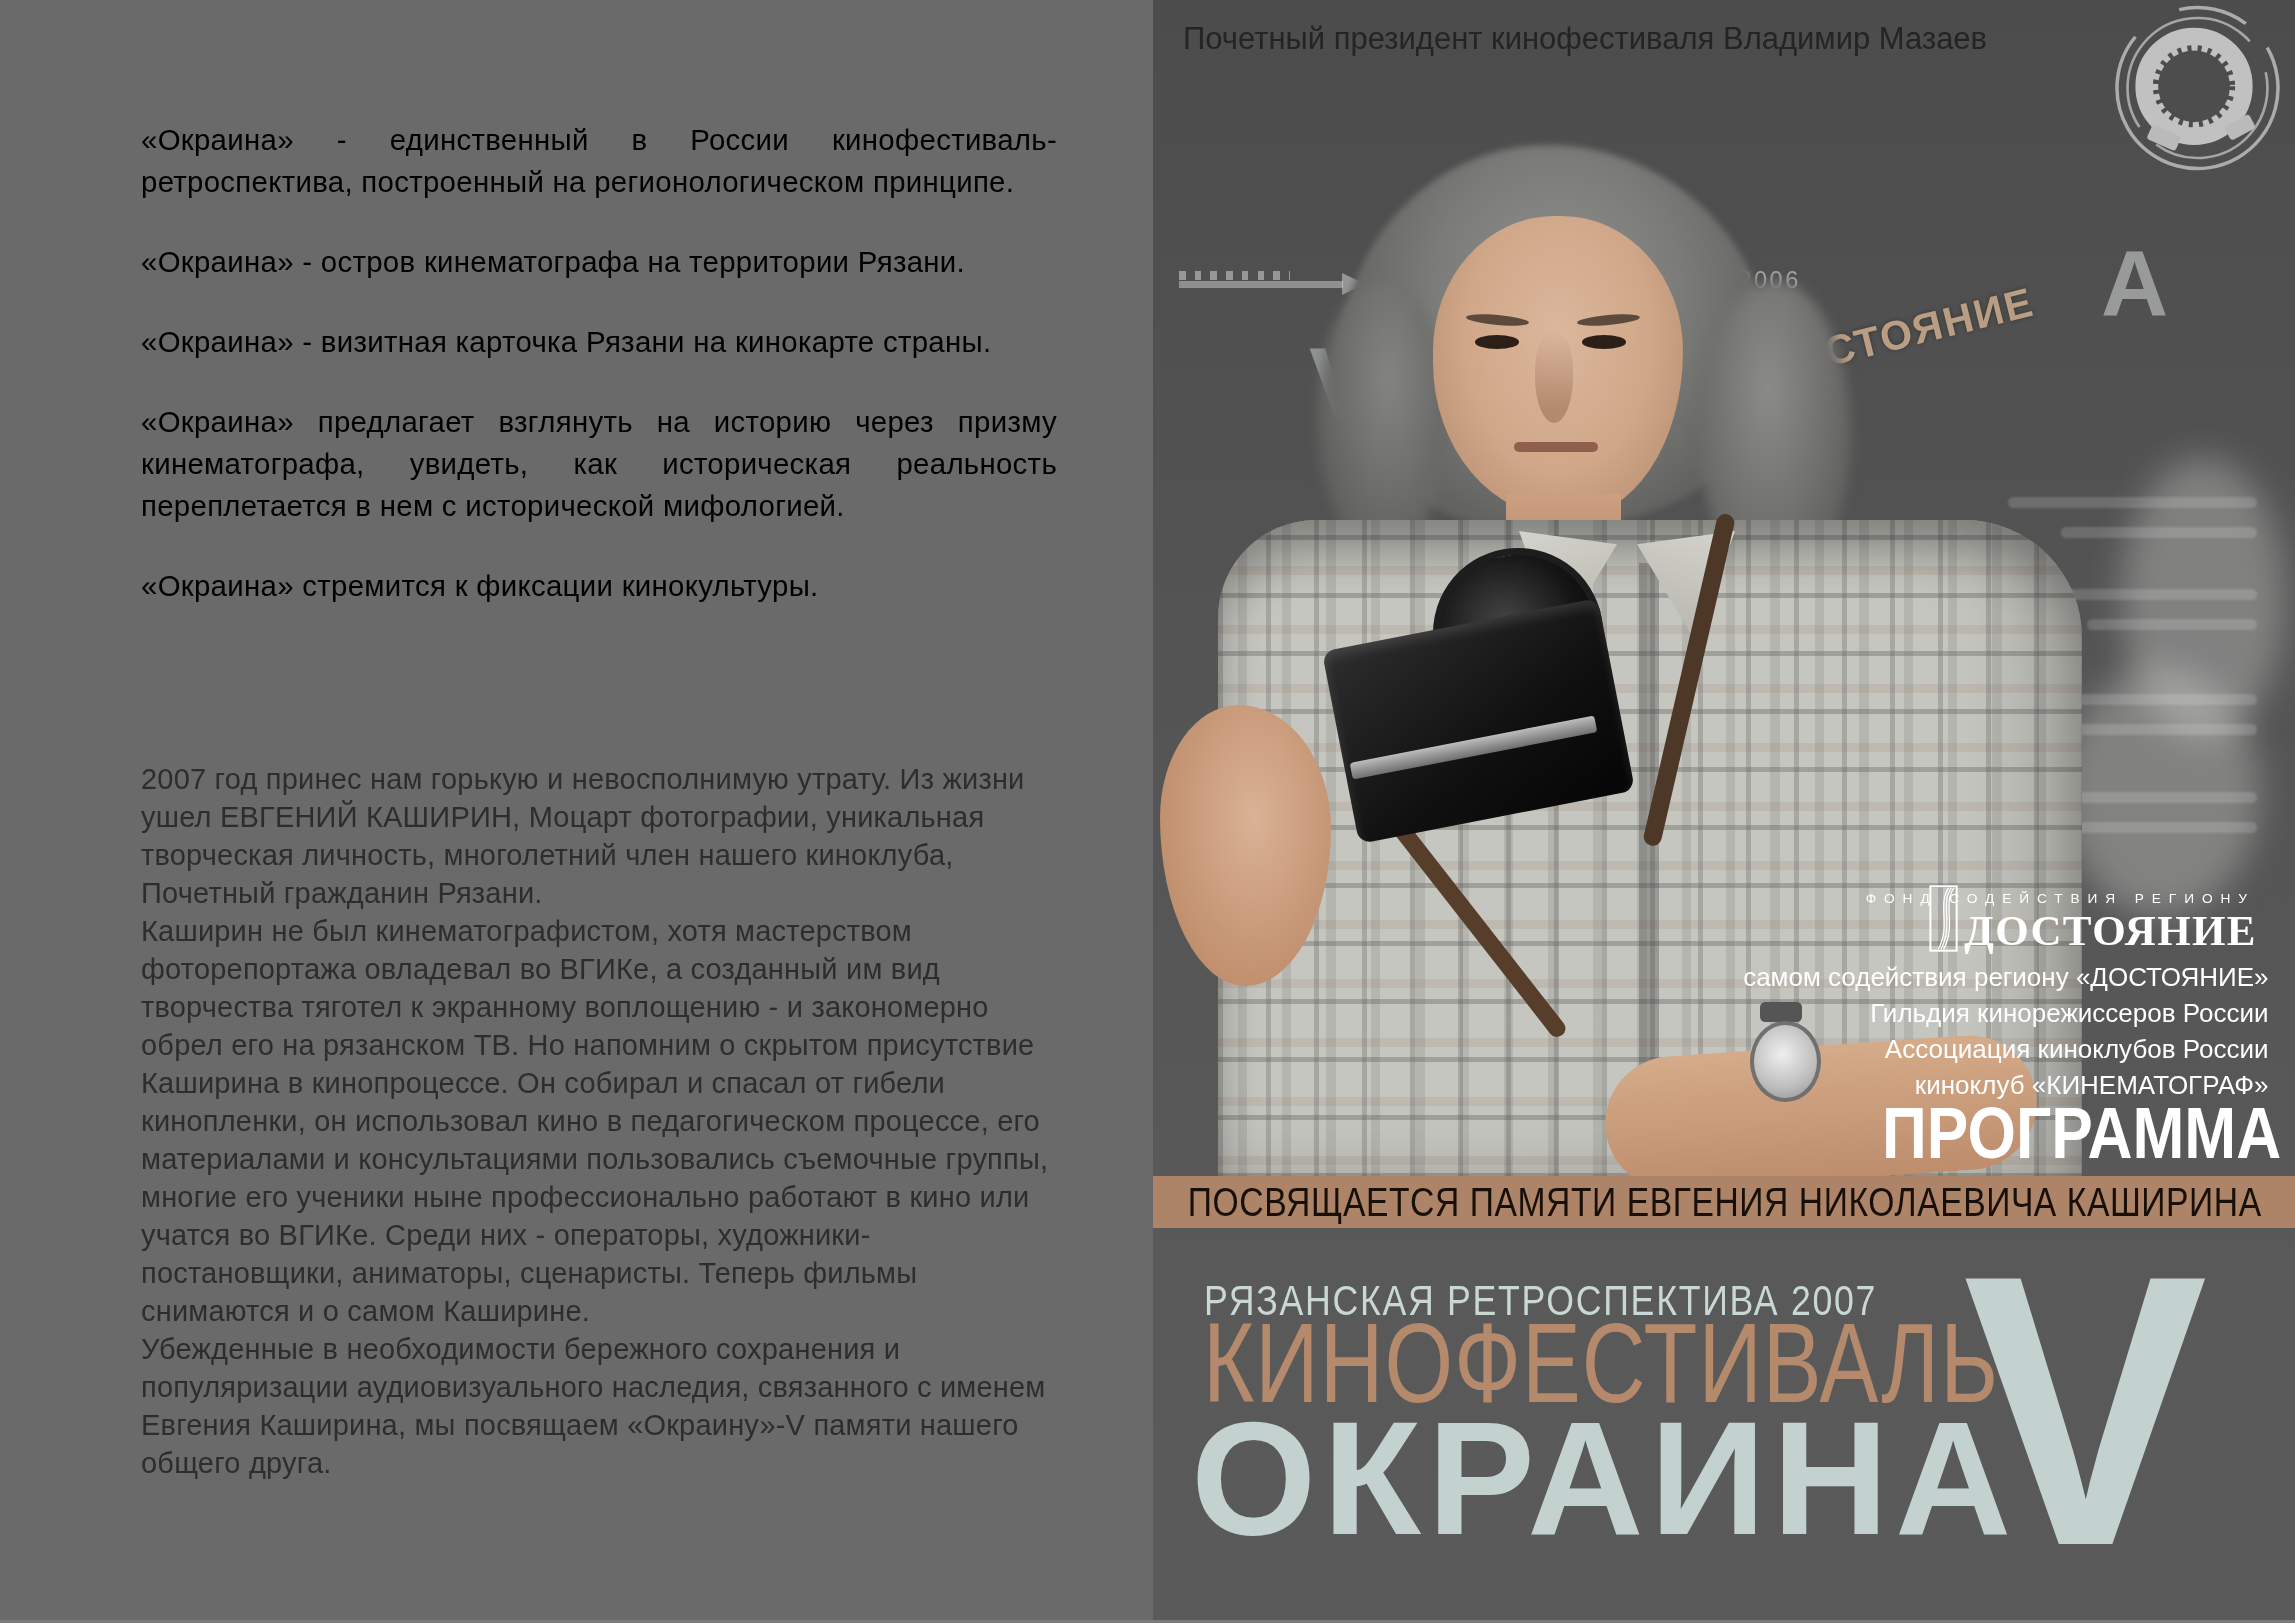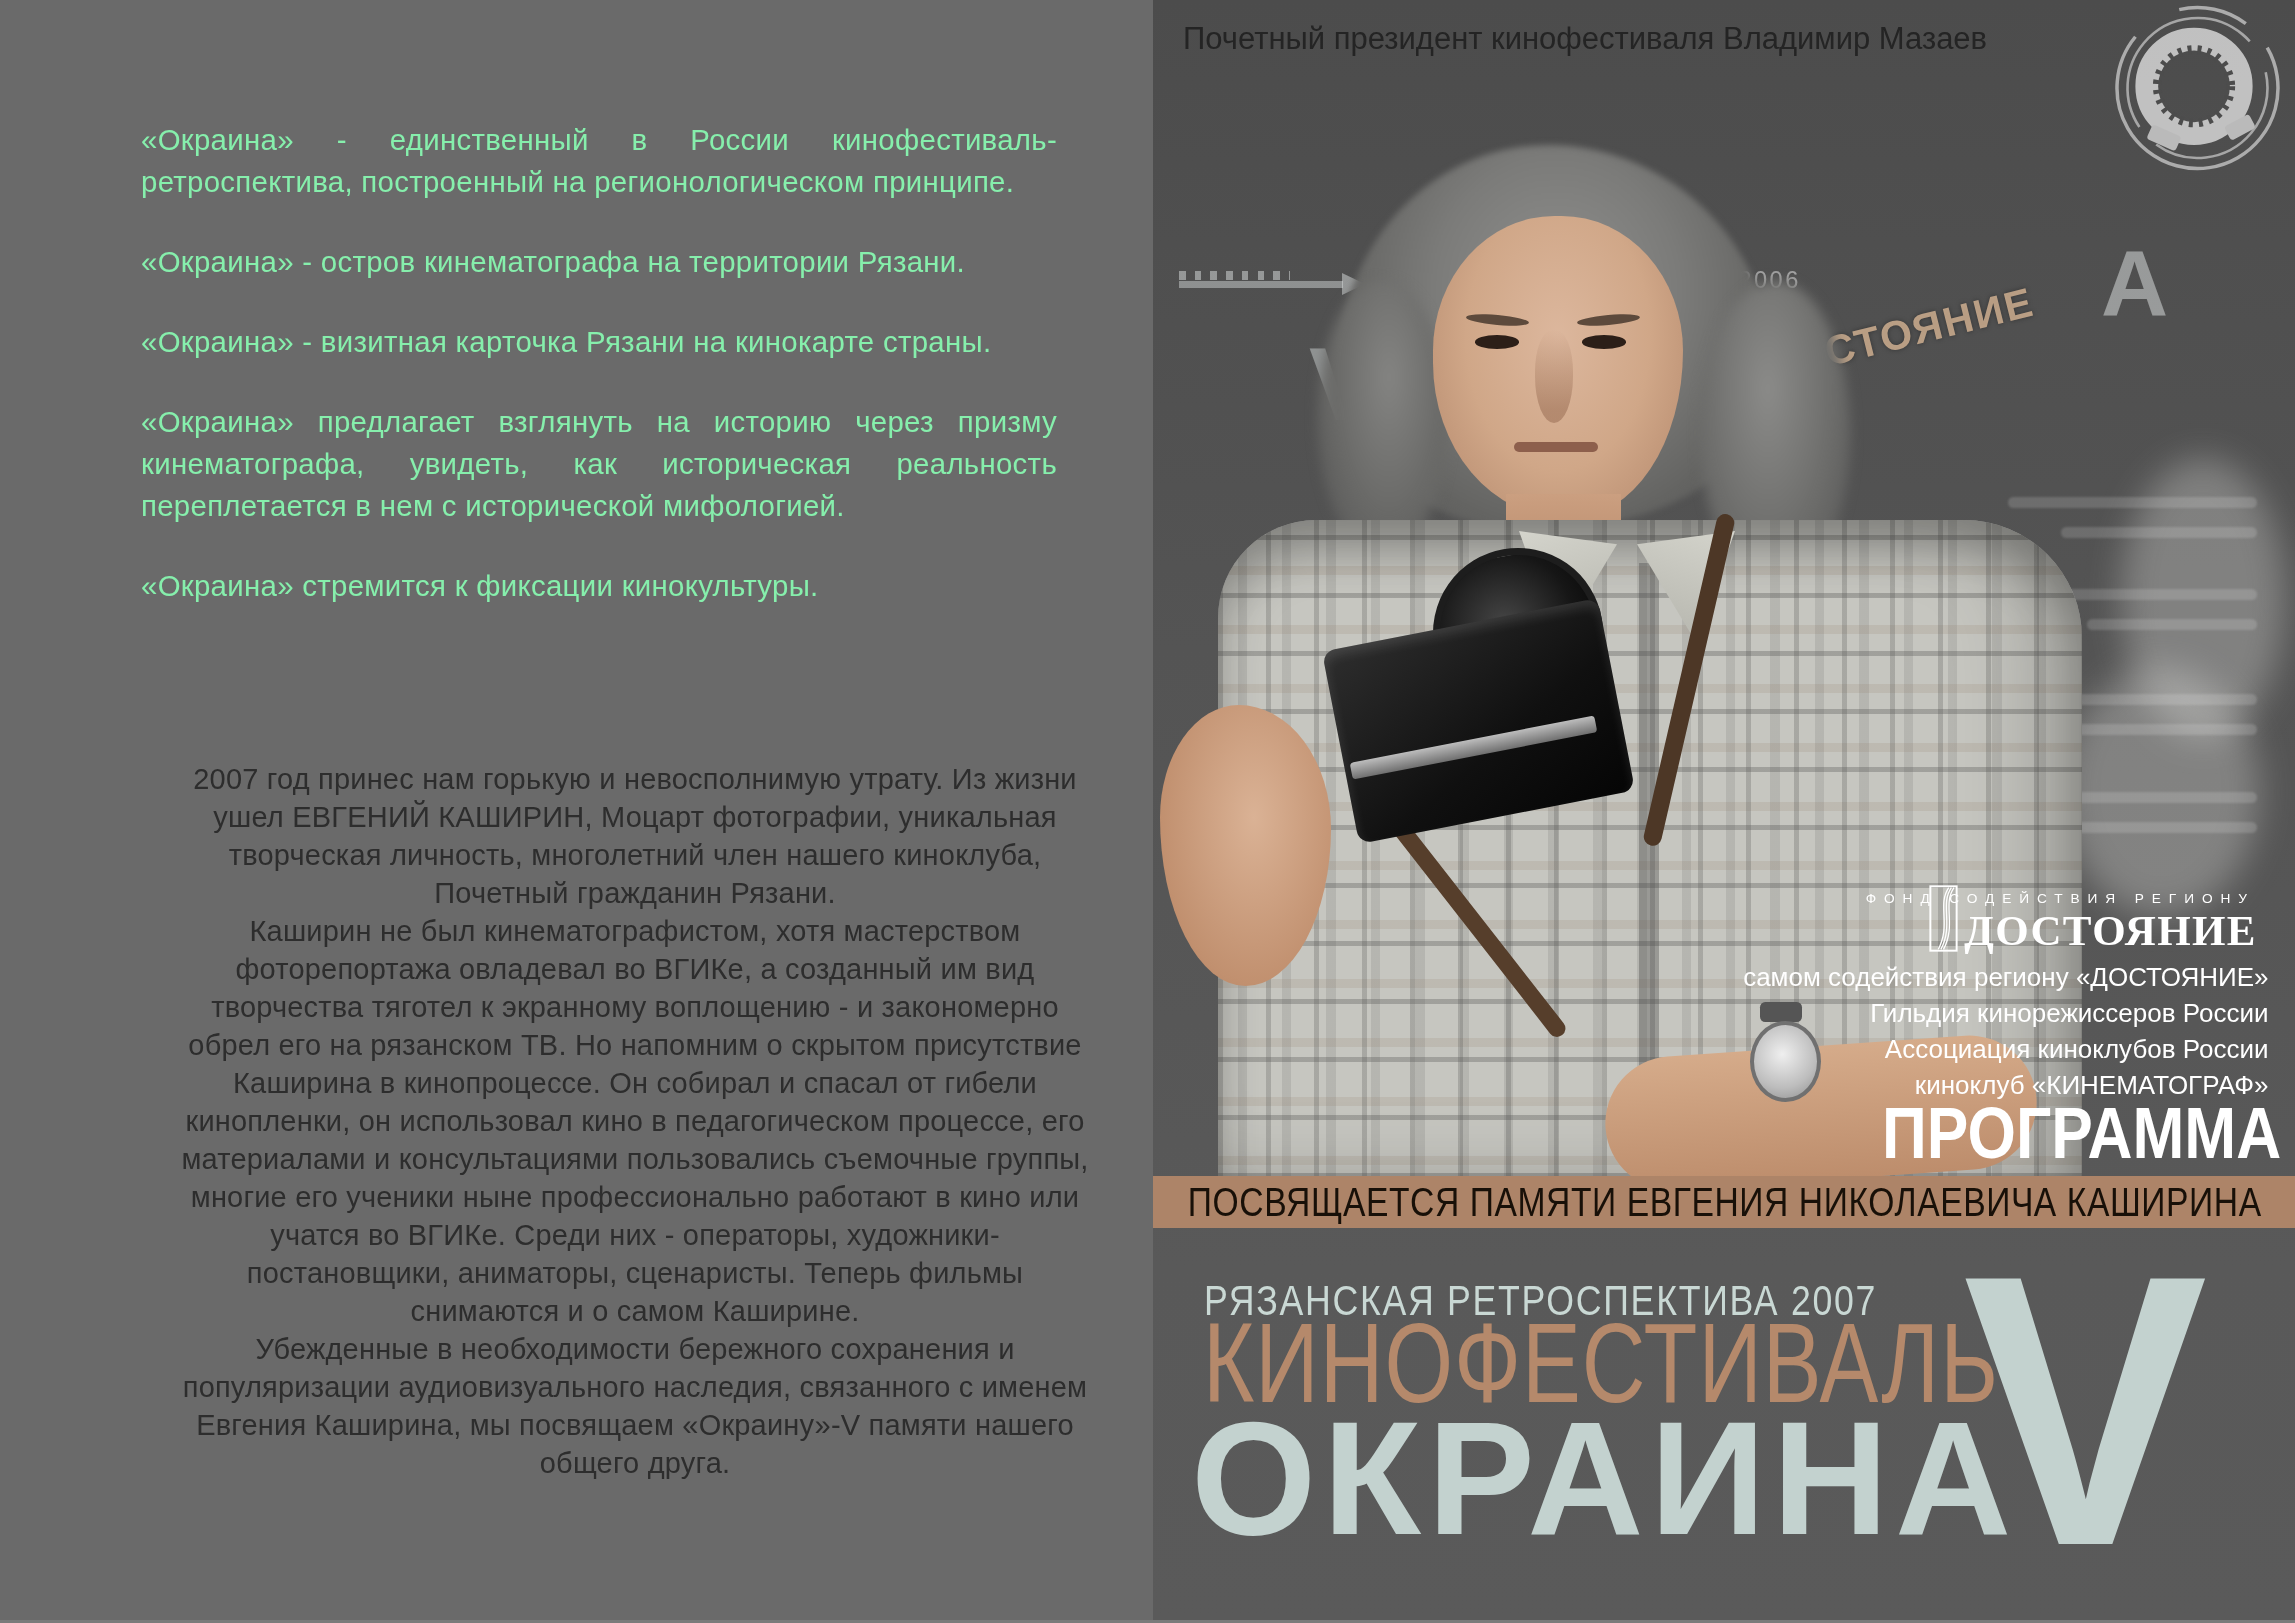--- a/index.html
+++ b/index.html
@@ -2,25 +2,25 @@
 <html style="font-size:10.5px"><head>
 <meta charset="utf-8">
 <style>
   html,body{margin:0;padding:0;background:#3a3a3a;}
   .poster{position:relative;width:2295px;height:1623px;overflow:hidden;background:#6a6a6a;
           font-family:"Liberation Sans","DejaVu Sans",sans-serif;}
   .poster::after{content:"";position:absolute;left:0;bottom:0;width:100%;height:3.3px;background:#7a7a7a;}
 
   
   .left-page{position:absolute;left:0;top:0;width:1153px;height:1623px;background:#6a6a6a;}
-  .intro{position:absolute;left:141px;top:119px;width:916px;color:#86efac;
+  .intro{position:absolute;left:141px;top:119px;width:916px;color:#000000;
          font-size:29.4px;line-height:42px;text-align:justify;font-weight:400;letter-spacing:0.3px;}
   .intro p{margin:0 0 38px 0;}
   .memorial{position:absolute;left:141px;top:760px;width:916px;color:#2d2d2d;
-            font-size:29px;line-height:38px;text-align:center;letter-spacing:0.2px;margin-left:36px;}
+            font-size:29px;line-height:38px;text-align:left;letter-spacing:0.2px;}
   .memorial p{margin:0;}
 
   
   .right-page{position:absolute;left:1153px;top:0;width:1143px;height:1623px;overflow:hidden;
               background:linear-gradient(180deg,#4c4c4c 0%,#545454 40%,#595959 78%,#5a5a5a 100%);}
 
   .presidents{position:absolute;left:30px;top:19.6px;color:#242424;font-size:31px;line-height:37px;z-index:6;}
 
   
   .lens-logo{position:absolute;left:957px;top:3.9px;width:175px;height:175px;opacity:.8;z-index:2;}

